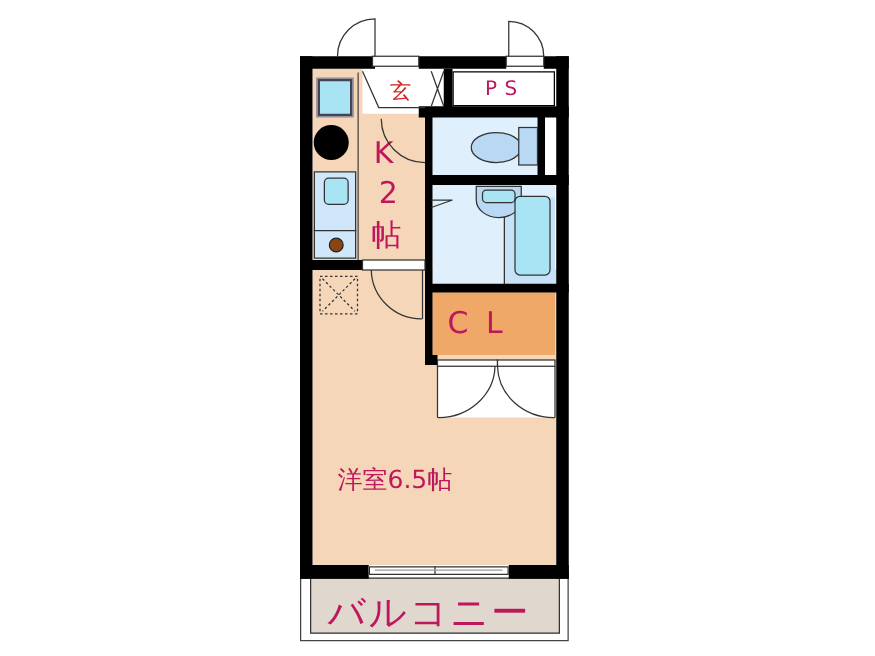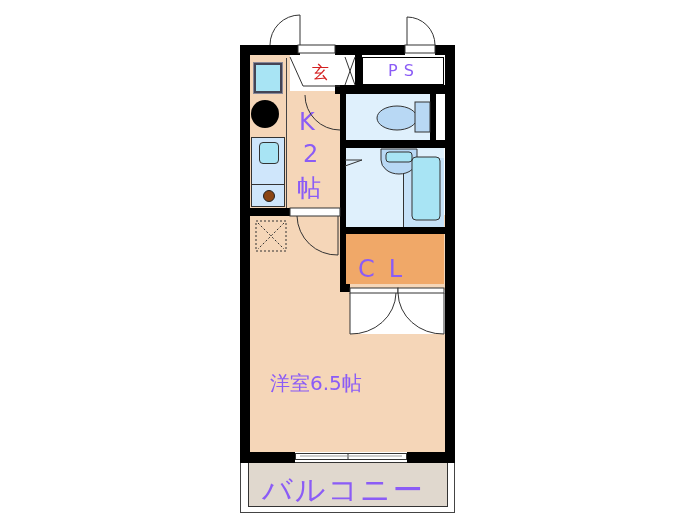--- a/index.html
+++ b/index.html
@@ -1,19 +1,19 @@
 <!DOCTYPE html>
 <html><head>
 <meta charset="utf-8">
 <style>
   html, body { margin:0; padding:0; background:#ffffff; }
   body { width:700px; height:525px; position:relative; overflow:hidden; font-family:"DejaVu Sans", sans-serif; }
   .abs { position:absolute; box-sizing:border-box; }
   .wall { background:#000; }
-  .label { position:absolute; color:#8b5cf6; white-space:nowrap; }
+  .label { position:absolute; color:#be185d; white-space:nowrap; }
   svg { position:absolute; left:0; top:0; }
 </style>
 </head>
 <body>
 
 <div class="abs" style="left:240px;top:458px;width:215px;height:55px;border:1px solid #444;background:#fff;"></div>
 <div class="abs" style="left:248px;top:462px;width:200px;height:45px;background:#e0d8ce;border:1px solid #333;"></div>
 <div class="label" style="left:262px;top:470px;font-size:30px;letter-spacing:2px;">バルコニー</div>
 
 <div class="abs" style="left:250px;top:215px;width:195px;height:237px;background:#f5d6b8;"></div>
@@ -26,21 +26,21 @@
 
 <div class="abs" style="left:362px;top:57px;width:82px;height:28px;background:#ffffff;border:1px solid #000;"></div>
 <div class="label" style="left:388px;top:61px;font-size:16px;letter-spacing:6px;">PS</div>
 
 <div class="abs" style="left:346px;top:94px;width:84px;height:48px;background:#dff0fc;"></div>
 
 <div class="abs" style="left:346px;top:148px;width:98px;height:80px;background:#dff0fc;"></div>
 <div class="abs" style="left:403px;top:158px;width:41px;height:70px;background:#c6e2f8;border-left:1px solid #333;"></div>
 
 <div class="abs" style="left:346px;top:234px;width:98px;height:50px;background:#f0a868;"></div>
-<div class="label" style="left:358px;top:244px;font-size:24px;letter-spacing:14px;margin-top:11px;">CL</div>
+<div class="label" style="left:358px;top:244px;font-size:24px;letter-spacing:14px;">CL</div>
 
 <div class="abs" style="left:350px;top:290px;width:95px;height:44px;background:#ffffff;"></div>
 
 <div class="abs" style="left:251px;top:58px;width:36px;height:150px;border-right:1px solid #444;"></div>
 <div class="abs" style="left:254px;top:63px;width:28px;height:30px;background:#a8e4f4;border:2px solid #445;outline:1px solid #889;"></div>
 <div class="abs" style="left:251px;top:100px;width:28px;height:28px;border-radius:50%;background:#000;"></div>
 <div class="abs" style="left:251px;top:137px;width:34px;height:70px;background:#cfe6fb;border:1px solid #333;"></div>
 <div class="abs" style="left:259px;top:142px;width:20px;height:22px;background:#a8e4f4;border:1px solid #333;border-radius:4px;"></div>
 <div class="abs" style="left:251px;top:184px;width:34px;height:1px;background:#333;"></div>
 <div class="abs" style="left:263px;top:190px;width:12px;height:12px;border-radius:50%;background:#8b4513;border:1px solid #222;"></div>

